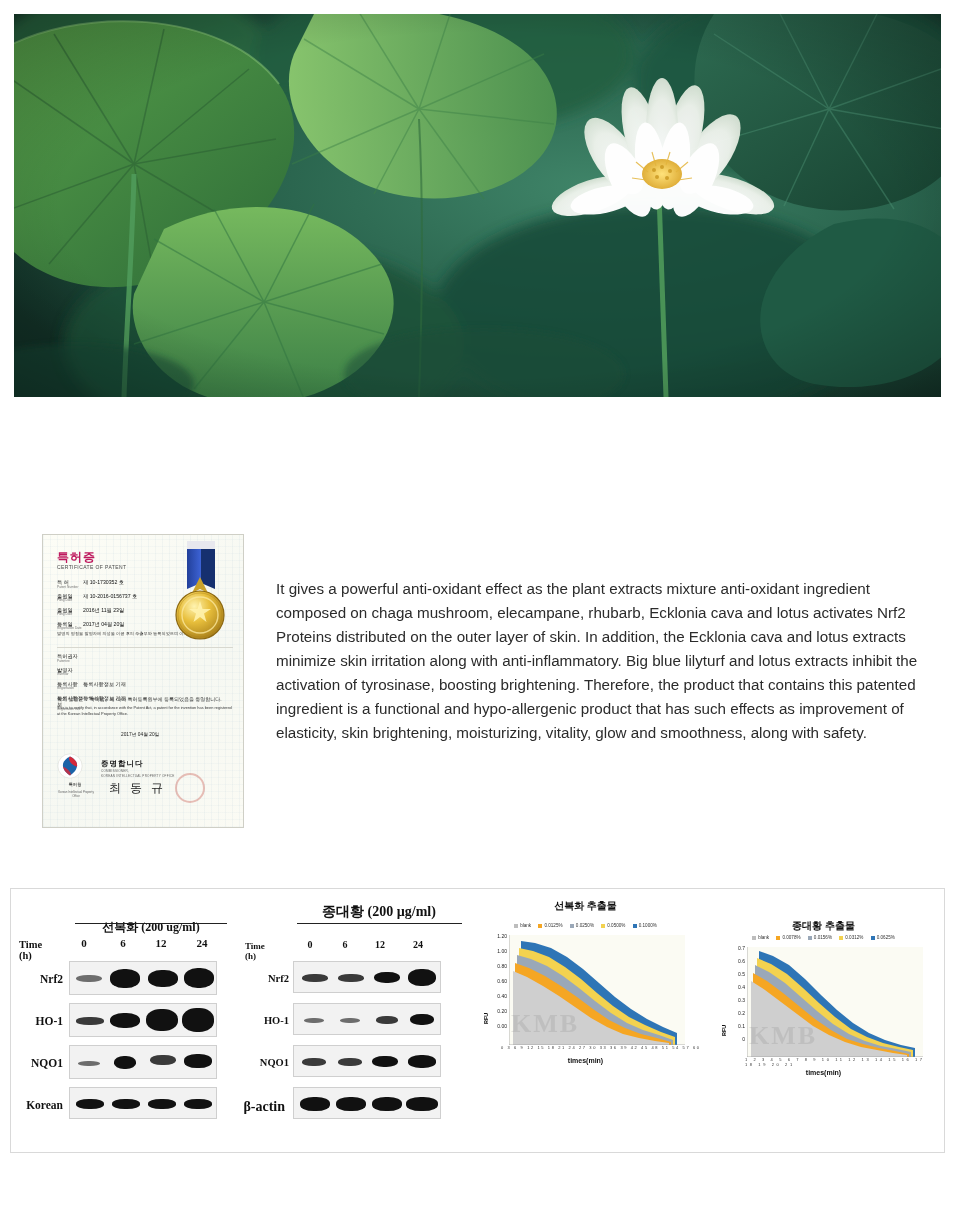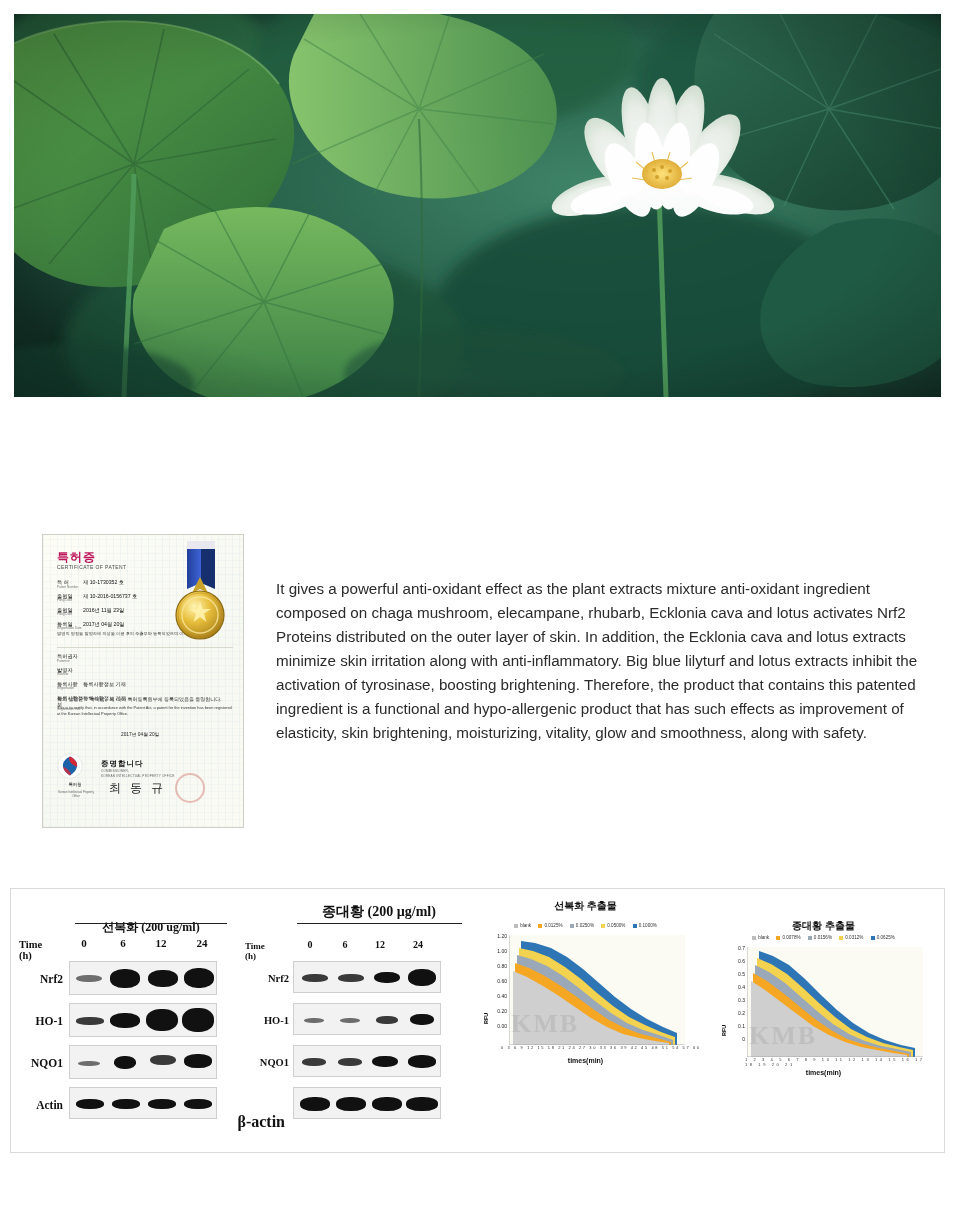--- a/index.html
+++ b/index.html
@@ -541,21 +541,21 @@
       </div>
 
       <div class="wb-rowlabel" style="left:0px; top:168px;">NQO1</div>
       <div class="blot" style="left:58px; top:156px; width:148px; height:34px;">
         <div class="band faint" style="left:8px; top:15px; width:22px; height:5px;"></div>
         <div class="band" style="left:44px; top:10px; width:22px; height:13px;"></div>
         <div class="band soft" style="left:80px; top:9px; width:26px; height:10px;"></div>
         <div class="band" style="left:114px; top:8px; width:28px; height:14px;"></div>
       </div>
 
-      <div class="wb-rowlabel" style="left:0px; top:210px;">Actin</div>
+      <div class="wb-rowlabel" style="left:0px; top:210px;">Korean</div>
       <div class="blot" style="left:58px; top:198px; width:148px; height:32px;">
         <div class="band" style="left:6px; top:11px; width:28px; height:10px;"></div>
         <div class="band" style="left:42px; top:11px; width:28px; height:10px;"></div>
         <div class="band" style="left:78px; top:11px; width:28px; height:10px;"></div>
         <div class="band" style="left:114px; top:11px; width:28px; height:10px;"></div>
       </div>
     </div>
 
     <div class="wb" style="left:226px;">
       <div class="wb-title" style="left:52px; top:14px; width:180px; font-size:14px;">종대황 (200 µg/ml)</div>
@@ -584,21 +584,21 @@
       </div>
 
       <div class="wb-rowlabel" style="left:0px; top:168px; font-size:10.5px;">NQO1</div>
       <div class="blot" style="left:56px; top:156px; width:148px; height:32px;">
         <div class="band soft" style="left:8px; top:12px; width:24px; height:8px;"></div>
         <div class="band soft" style="left:44px; top:12px; width:24px; height:8px;"></div>
         <div class="band" style="left:78px; top:10px; width:26px; height:11px;"></div>
         <div class="band" style="left:114px; top:9px; width:28px; height:13px;"></div>
       </div>
 
-      <div class="wb-rowlabel" style="left:-4px; top:224px; font-size:16px;">β-actin</div>
+      <div class="wb-rowlabel" style="left:-4px; top:210px; font-size:14px;">β-actin</div>
       <div class="blot" style="left:56px; top:198px; width:148px; height:32px;">
         <div class="band" style="left:6px; top:9px; width:30px; height:14px;"></div>
         <div class="band" style="left:42px; top:9px; width:30px; height:14px;"></div>
         <div class="band" style="left:78px; top:9px; width:30px; height:14px;"></div>
         <div class="band" style="left:112px; top:9px; width:32px; height:14px;"></div>
       </div>
     </div>
 
     <div class="chart" style="left:462px; top:0; width:225px; height:200px;">
       <div class="chart-title" style="top:10px;font-family:Liberation Serif, serif;">선복화 추출물</div>

